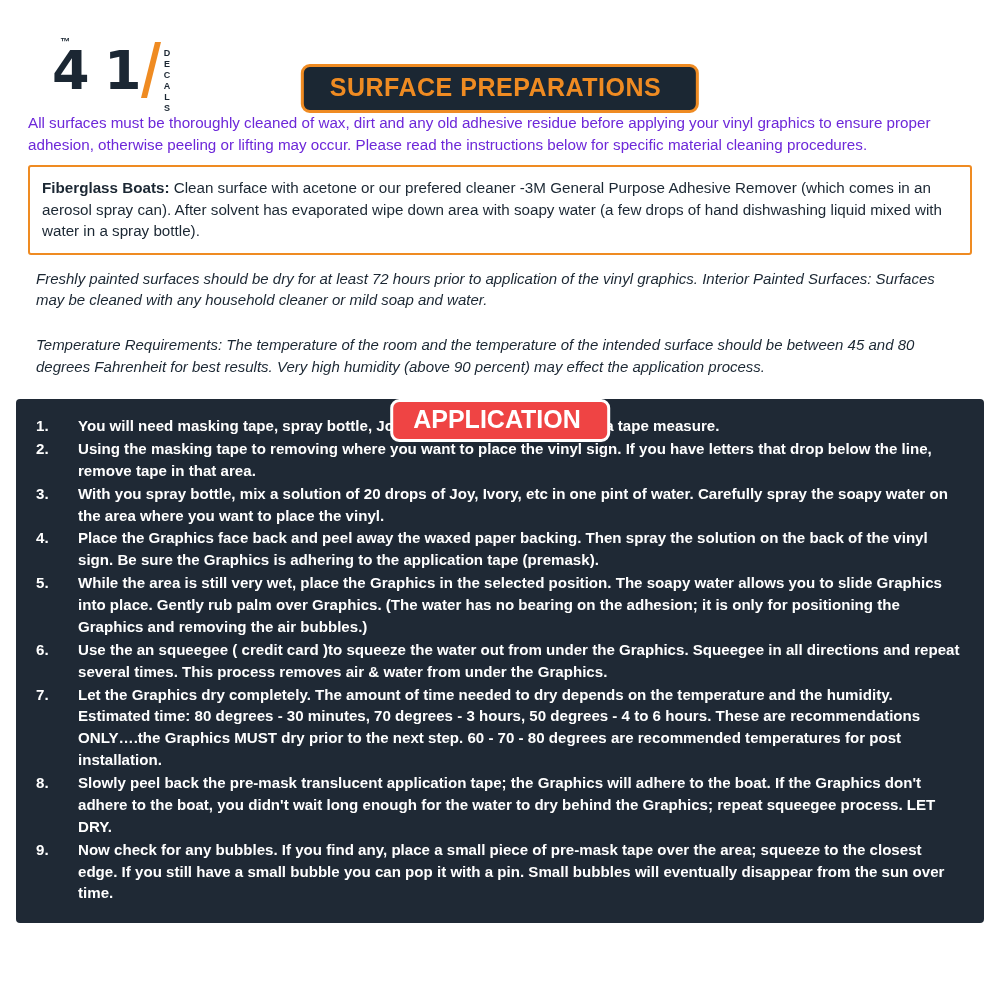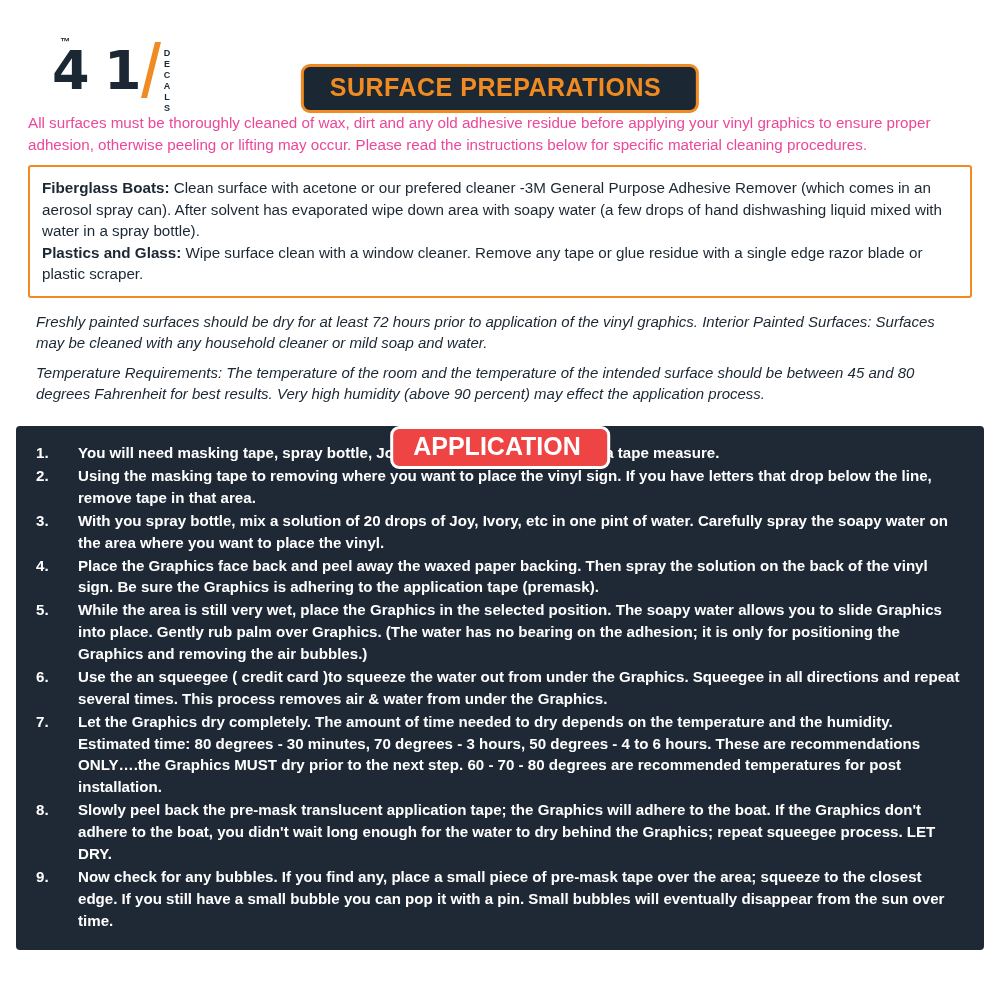--- a/index.html
+++ b/index.html
@@ -89,21 +89,21 @@
     letter-spacing: 0.5px;
     padding: 6px 35px 8px 26px;
     white-space: nowrap;
   }
 
   
   .intro {
     margin: 6px 12px 10px 12px;
     font-size: 15.2px;
     line-height: 1.42;
-    color: #ec4899;
+    color: #6d28d9;
   }
 
   
   .materials-box {
     margin: 0 12px;
     border: 2px solid #ef8b22;
     border-radius: 3px;
     padding: 10px 12px 11px 12px;
     font-size: 15.2px;
     line-height: 1.42;
@@ -117,21 +117,21 @@
 
   
   .note {
     margin: 13px 20px 0 20px;
     font-style: italic;
     font-size: 15px;
     line-height: 1.42;
     text-align: left;
   }
   .note.second {
-    margin-top: 8px;
+    margin-top: 24px;
   }
 
   
   .app-wrap {
     position: relative;
     margin-top: 14px;
   }
   .app-banner {
     position: absolute;
     left: 50%;
@@ -184,21 +184,20 @@
       <span class="slash"></span>
       <span class="decals">DECALS</span>
     </div>
     <div class="banner">SURFACE PREPARATIONS</div>
   </div>
 
   <div class="intro">All surfaces must be thoroughly cleaned of wax, dirt and any old adhesive residue before applying your vinyl graphics to ensure proper adhesion, otherwise peeling or lifting may occur. Please read the instructions below for specific material cleaning procedures.</div>
 
   <div class="materials-box">
     <p><b>Fiberglass Boats:</b><span> Clean surface with acetone or our prefered cleaner -3M General Purpose Adhesive Remover (which comes in an aerosol spray can). After solvent has evaporated wipe down area with soapy water (a few drops of hand dishwashing liquid mixed with water in a spray bottle).</span></p>
-    <p><b>Plastics and Glass:</b><span> Wipe surface clean with a window cleaner. Remove any tape or glue residue with a single edge razor blade or plastic scraper.</span></p>
   </div>
 
   <div class="note">Freshly painted surfaces should be dry for at least 72 hours prior to application of the vinyl graphics. Interior Painted Surfaces: Surfaces may be cleaned with any household cleaner or mild soap and water.</div>
   <div class="note second">Temperature Requirements: The temperature of the room and the temperature of the intended surface should be between 45 and 80 degrees Fahrenheit for best results. Very high humidity (above 90 percent) may effect the application process.</div>
 
   <div class="app-wrap">
     <div class="app-banner">APPLICATION</div>
     <div class="app-body">
       <div class="step">
         <span class="num">1.</span>

